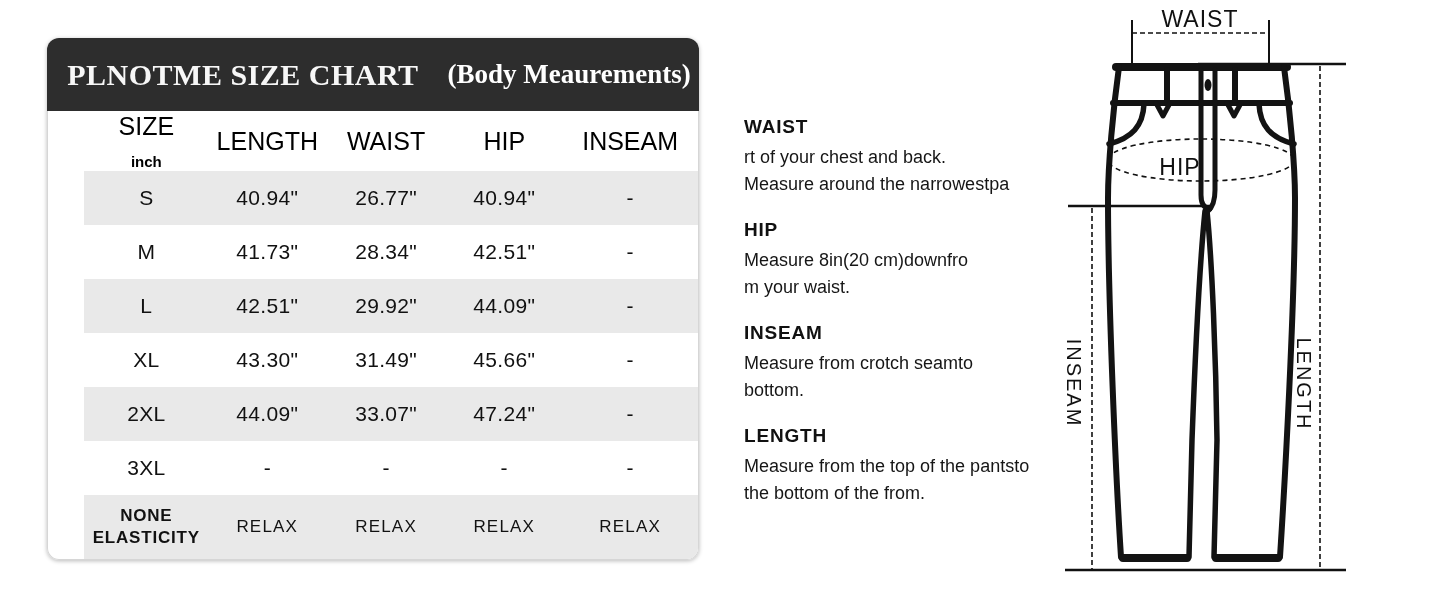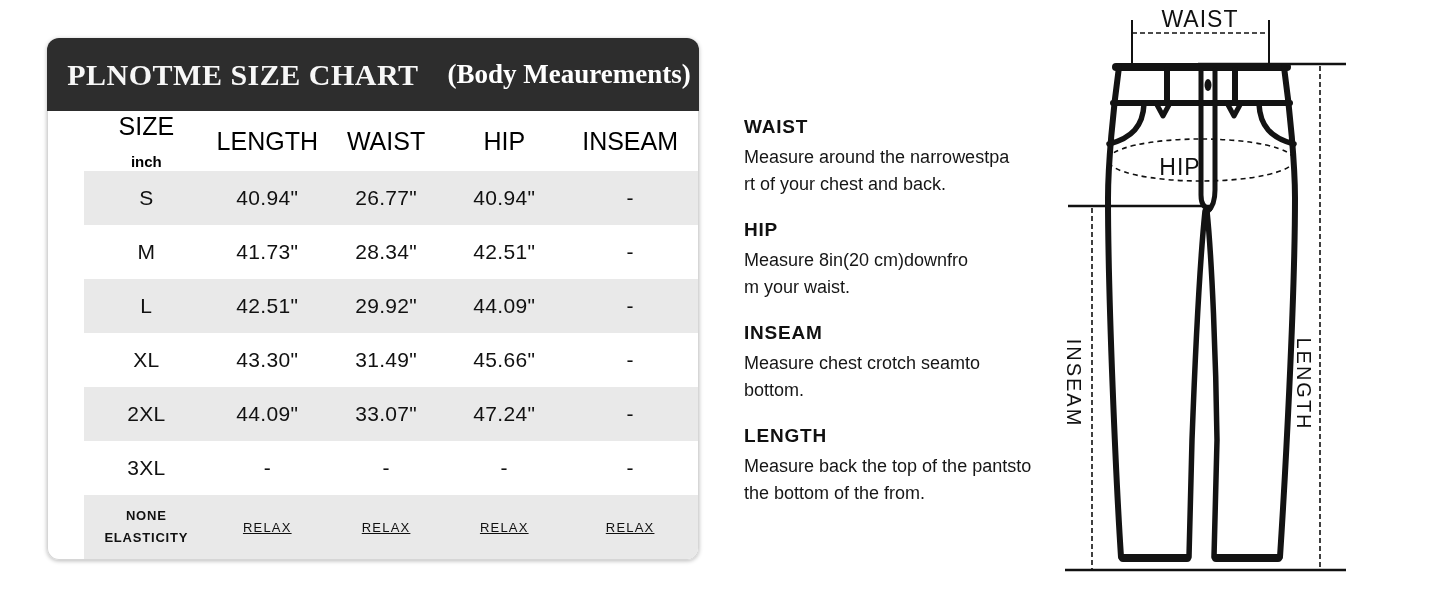--- a/index.html
+++ b/index.html
@@ -15,21 +15,21 @@
   .panel-header .subtitle{font:700 27px "Liberation Serif",serif;color:#ffffff;}
   .panel-body{position:absolute;top:73px;left:0;right:0;bottom:0;background:#fff;
               border:1px solid #d6d6d6;border-top:none;border-radius:0 0 12px 12px;overflow:hidden;padding-left:36px;}
   .trow{display:grid;grid-template-columns:20.3% 19.1% 19.6% 18.9% 22.1%;
         align-items:center;text-align:center;}
   .col-header-row{height:60px;font-size:25px;color:#000;}
   .hcell{display:flex;flex-direction:column;align-items:center;justify-content:center;line-height:1.05;}
   .hcell .unit{font-size:15px;font-weight:700;margin-top:15px;}
   .trow.data{height:54px;font-size:21px;letter-spacing:.3px;}
   .trow.alt{background:#e9e9e9;}
-  .trow.last{height:64px;background:#e9e9e9;font-size:13px;letter-spacing:1.2px;text-decoration:underline;}
+  .trow.last{height:64px;background:#e9e9e9;font-size:17px;letter-spacing:1.2px;}
   .trow.last .size-cell span{font-weight:700;letter-spacing:.8px;}
   .wrap-label{display:inline-block;max-width:112px;line-height:22px;}
 
   
   .descriptions{position:absolute;left:744px;top:116px;width:330px;}
   .desc-block{margin:0 0 21px 0;}
   .desc-block h2{margin:0 0 6px 0;font:700 19px/22px "Liberation Sans",sans-serif;
                  letter-spacing:.8px;color:#111;}
   .desc-line{font:400 18px/27px "Liberation Sans",sans-serif;color:#161616;white-space:nowrap;}
 
@@ -118,36 +118,36 @@
             <div class="cell">RELAX</div>
             <div class="cell">RELAX</div>
           </div>
         </div>
     </div>
   </section>
 
   <aside class="descriptions">
       <div class="desc-block">
         <h2>WAIST</h2>
+        <div class="desc-line">rt of your chest and back.</div>
         <div class="desc-line">Measure around the narrowestpa</div>
-        <div class="desc-line">rt of your chest and back.</div>
       </div>
       <div class="desc-block">
         <h2>HIP</h2>
         <div class="desc-line">Measure 8in(20 cm)downfro</div>
         <div class="desc-line">m your waist.</div>
       </div>
       <div class="desc-block">
         <h2>INSEAM</h2>
-        <div class="desc-line">Measure chest crotch seamto</div>
+        <div class="desc-line">Measure from crotch seamto</div>
         <div class="desc-line">bottom.</div>
       </div>
       <div class="desc-block">
         <h2>LENGTH</h2>
-        <div class="desc-line">Measure back the top of the pantsto</div>
+        <div class="desc-line">Measure from the top of the pantsto</div>
         <div class="desc-line">the bottom of the from.</div>
       </div>
     </aside>
 
   <svg id="pants-svg" viewBox="0 0 395 592">
 
     <line class="meas" x1="82" y1="20" x2="82" y2="64" stroke-width="2"></line>
     <line class="meas" x1="219" y1="20" x2="219" y2="64" stroke-width="2"></line>
     <line class="meas" x1="82" y1="33" x2="219" y2="33" stroke-width="1.6" stroke-dasharray="5 3"></line>
     <line class="meas" x1="148" y1="64" x2="296" y2="64" stroke-width="2.5"></line>

